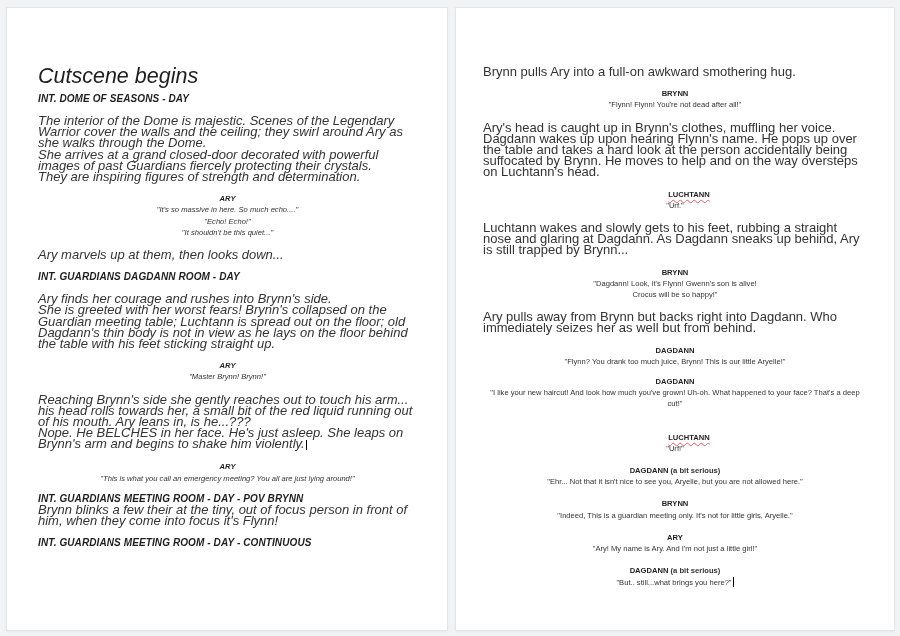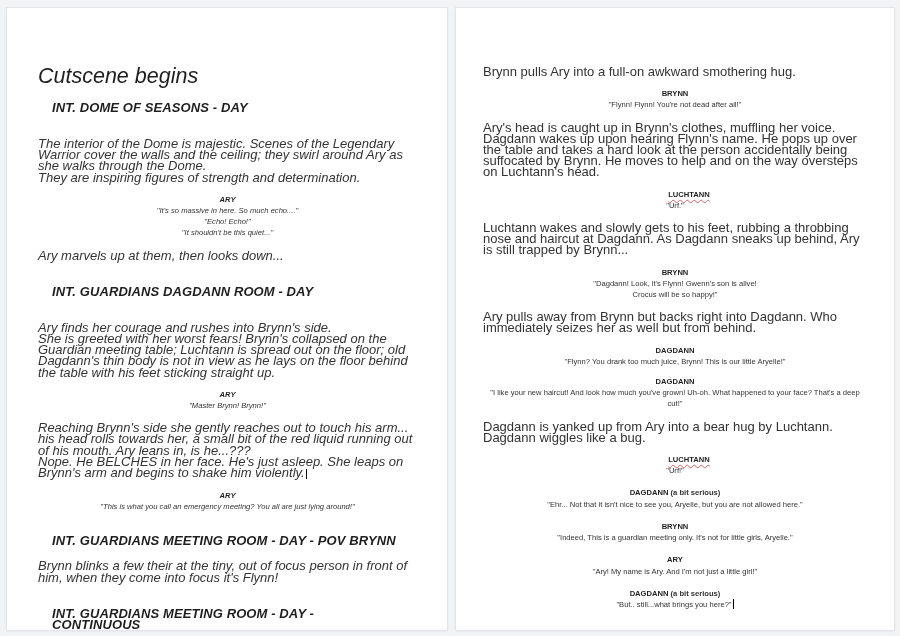--- a/index.html
+++ b/index.html
@@ -17,41 +17,42 @@
     height: 622px;
     overflow: hidden;
   }
   #page-left { left: 7px; width: 440px; font-style: italic; }
   #page-right { left: 456px; width: 438px; }
   .content { position: absolute; left: 31px; right: 30px; top: 0; }
   #page-right .content { left: 27px; right: 27px; top: 58px; }
   #page-left .content { top: 56px; }
 
   .title { font-size: 21.5px; line-height: 24px; margin: 0 0 5px 0; font-weight: normal; color: #1f1f1f; }
-  .slug { font-size: 13px; font-weight: bold; line-height: 11px; margin: 14px; letter-spacing: 0.1px; color: #1f1f1f; }
+  .slug { font-size: 10px; font-weight: bold; line-height: 11px; margin: 0; letter-spacing: 0.1px; color: #1f1f1f; }
   .action { font-size: 13px; line-height: 11.2px; margin: 0; color: #333; }
   .gap { height: 11px; }
   .gap-s { height: 9px; }
   .dlg { text-align: center; font-size: 7.6px; line-height: 11.2px; color: #333; }
   .char { font-weight: bold; color: #1f1f1f; text-align: center; }
   .paren { font-weight: bold; color: #333; }
   .spell { text-decoration: underline wavy #e06060; text-decoration-thickness: 1px; text-underline-offset: 2px; padding-left: 28px; }
   .cursor { display: inline-block; width: 1px; height: 10px; background: #000; vertical-align: -2px; margin-left: 1px; }
 </style>
 </head>
 <body>
 
 <div class="page" id="page-left">
   <div class="content">
     <h1 class="title">Cutscene begins</h1>
 
     <p class="slug">INT. DOME OF SEASONS - DAY</p>
     <div class="gap"></div>
     <div>
       <p class="action">The interior of the Dome is majestic. Scenes of the Legendary Warrior cover the walls and the ceiling; they swirl around Ary as she walks through the Dome.</p>
+      <p class="action">She arrives at a grand closed-door decorated with powerful images of past Guardians fiercely protecting their crystals.</p>
       <p class="action">They are inspiring figures of strength and determination.</p>
     </div>
     <div class="gap"></div>
     <div class="dlg">
       <div class="char">ARY</div>
       <div>"It's so massive in here. So much echo...."</div>
       <div>"Echo! Echo!"</div>
       <div>"It shouldn't be this quiet..."</div>
     </div>
     <div class="gap"></div>
@@ -97,41 +98,40 @@
       <div>"Flynn! Flynn! You're not dead after all!"</div>
     </div>
     <div class="gap"></div>
     <p class="action">Ary's head is caught up in Brynn's clothes, muffling her voice. Dagdann wakes up upon hearing Flynn's name. He pops up over the table and takes a hard look at the person accidentally being suffocated by Brynn. He moves to help and on the way oversteps on Luchtann's head.</p>
     <div class="gap"></div>
     <div class="dlg">
       <div class="char"><span class="spell">LUCHTANN</span></div>
       <div>"Urf."</div>
     </div>
     <div class="gap"></div>
-    <p class="action">Luchtann wakes and slowly gets to his feet, rubbing a throbbing nose and haircut at Dagdann. As Dagdann sneaks up behind, Ary is still trapped by Brynn...</p>
+    <p class="action">Luchtann wakes and slowly gets to his feet, rubbing a straight nose and glaring at Dagdann. As Dagdann sneaks up behind, Ary is still trapped by Brynn...</p>
     <div class="gap"></div>
     <div class="dlg">
       <div class="char">BRYNN</div>
       <div>"Dagdann! Look, it's Flynn! Gwenn's son is alive!</div>
       <div>Crocus will be so happy!"</div>
     </div>
     <div class="gap"></div>
     <p class="action">Ary pulls away from Brynn but backs right into Dagdann. Who immediately seizes her as well but from behind.</p>
     <div class="gap"></div>
     <div class="dlg">
       <div class="char">DAGDANN</div>
       <div>"Flynn? You drank too much juice, Brynn! This is our little Aryelle!"</div>
     </div>
     <div class="gap-s"></div>
     <div class="dlg">
       <div class="char">DAGDANN</div>
       <div>"I like your new haircut! And look how much you've grown! Uh-oh. What happened to your face? That's a deep cut!"</div>
     </div>
     <div class="gap"></div>
-    <p class="action">Dagdann is yanked up from Ary into a bear hug by Luchtann. Dagdann wiggles like a bug.</p>
     <div class="gap"></div>
     <div class="dlg">
       <div class="char"><span class="spell">LUCHTANN</span></div>
       <div>"Urf!"</div>
     </div>
     <div class="gap"></div>
     <div class="dlg">
       <div><span class="char">DAGDANN</span> <span class="paren">(a bit serious)</span></div>
       <div>"Ehr... Not that it isn't nice to see you, Aryelle, but you are not allowed here."</div>
     </div>

